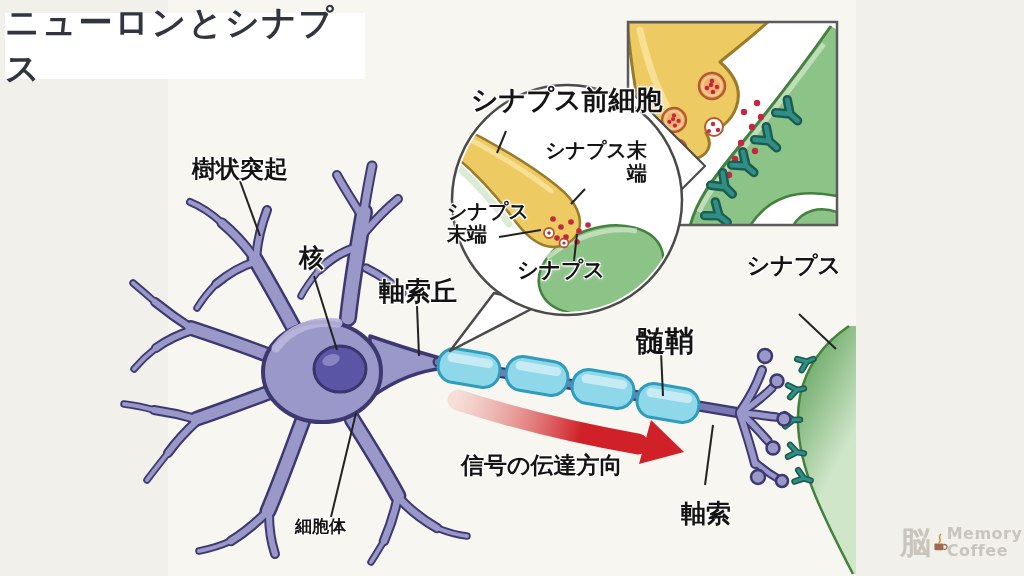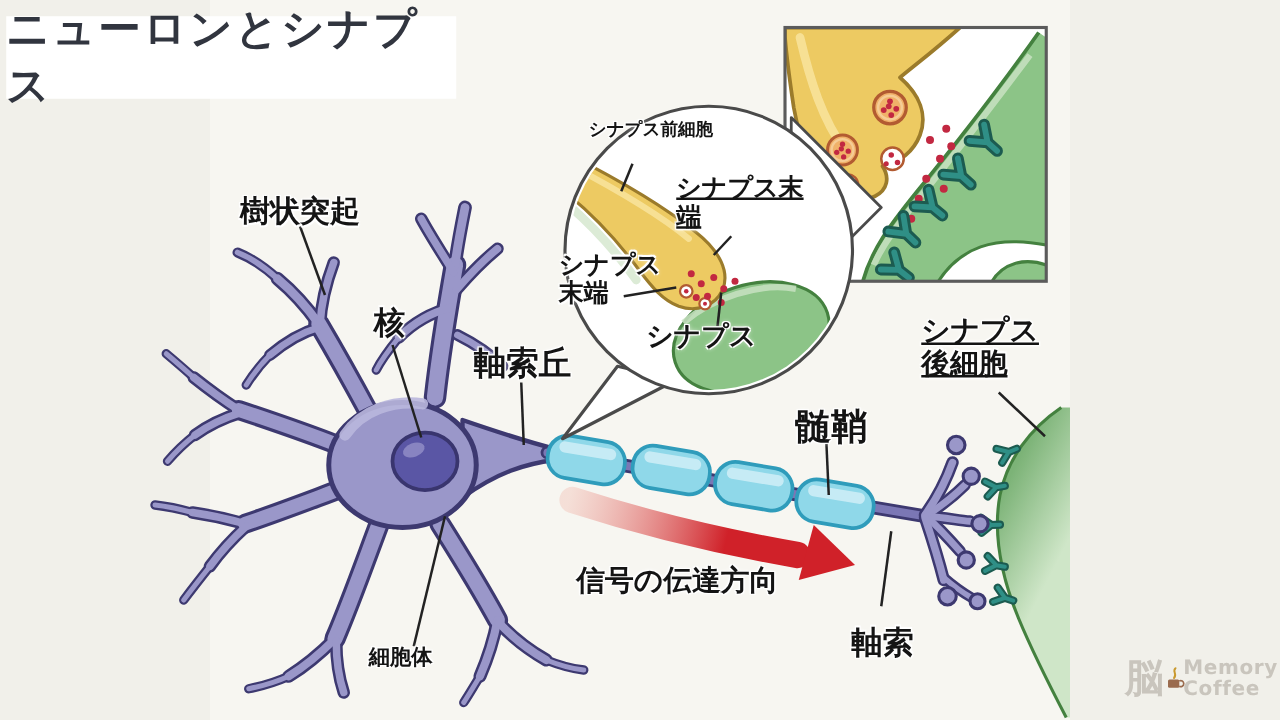--- a/index.html
+++ b/index.html
@@ -15,21 +15,21 @@
     --c-cup_brown:#9a6b4e; --c-steam_tan:#c9992e;
   }
   html,body{margin:0;padding:0;}
   body{width:1024px;height:576px;overflow:hidden;background:var(--c-bg);
        font-family:"DejaVu Sans","Liberation Sans",sans-serif;}
   #stage{position:relative;width:1024px;height:409px;}
   svg.art{position:absolute;left:0;top:0;}
   .lbl{position:absolute;font-weight:700;color:var(--c-label_text);line-height:1.15;
        white-space:nowrap;
        text-shadow:-1px -1px 0 #fff,1px -1px 0 #fff,-1px 1px 0 #fff,1px 1px 0 #fff,0 0 4px #fff;}
-  .lbl.center{text-align:left;white-space:normal;text-decoration:underline;}
+  .lbl.center{text-align:right;white-space:normal;}
   .lbl span{display:block;}
   #title-box{position:absolute;left:5px;top:13px;width:360px;height:66px;background:#ffffff;
        display:flex;align-items:center;justify-content:center;}
   #title-box .t{font-size:34px;font-weight:800;letter-spacing:2px;color:var(--c-title_text);}
   #watermark{position:absolute;left:900px;top:522px;display:flex;align-items:center;gap:1px;
        color:var(--c-watermark_gray);}
   #watermark .kanji{font-size:31px;font-weight:700;}
   #watermark .brand{font-size:16px;font-weight:700;line-height:1.05;letter-spacing:.5px;margin-left:-2px;}
   .dkP{stroke:var(--c-neuron_outline);fill:none;stroke-linecap:round;stroke-linejoin:round;}
   .ltP{stroke:var(--c-neuron_fill);fill:none;stroke-linecap:round;stroke-linejoin:round;}
@@ -327,24 +327,23 @@
 
 <div class="lbl" style="left:192px;top:156px;font-size:24px">樹状突起</div>
 <div class="lbl" style="left:299px;top:244px;font-size:25px">核</div>
 <div class="lbl" style="left:379px;top:277px;font-size:26px">軸索丘</div>
 <div class="lbl" style="left:295px;top:517px;font-size:17px">細胞体</div>
 <div class="lbl" style="left:636px;top:325px;font-size:29px">髄鞘</div>
 <div class="lbl" style="left:681px;top:500px;font-size:25px">軸索</div>
 <div class="lbl" style="left:461px;top:452px;font-size:23px">信号の伝達方向</div>
 <div class="lbl center" style="left:737px;top:252px;width:104px;font-size:23px">
   <span>シナプス</span>
-  <span>後細胞</span>
-</div>
-
-<div class="lbl" style="left:471px;top:96px;font-size:14px">シナプス前細胞</div>
+</div>
+
+<div class="lbl" style="left:471px;top:84px;font-size:27px">シナプス前細胞</div>
 <div class="lbl center" style="left:541px;top:139px;width:106px;font-size:20px">
   <span>シナプス末</span>
   <span>端</span>
 </div>
 <div class="lbl" style="left:447px;top:200px;font-size:20px">
   <span>シナプス</span>
   <span>末端</span>
 </div>
 <div class="lbl" style="left:517px;top:258px;font-size:21.5px">シナプス</div>
 

